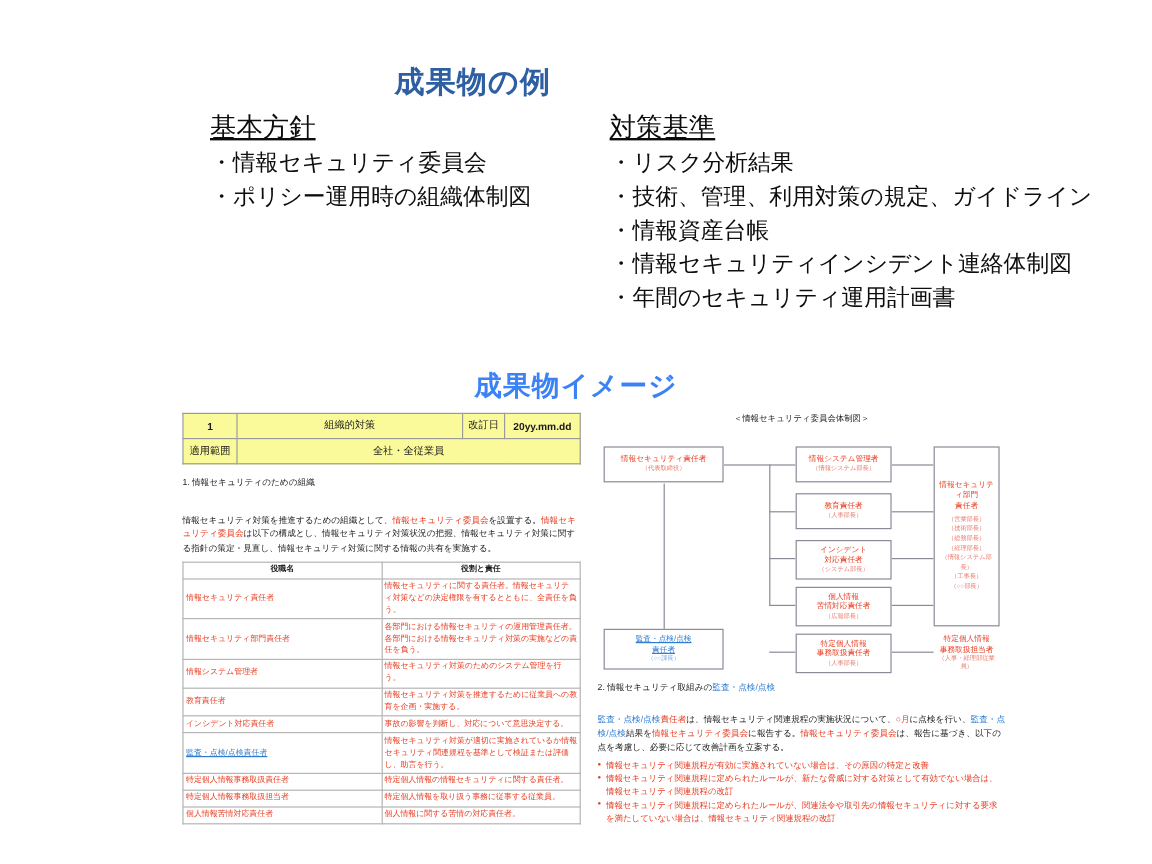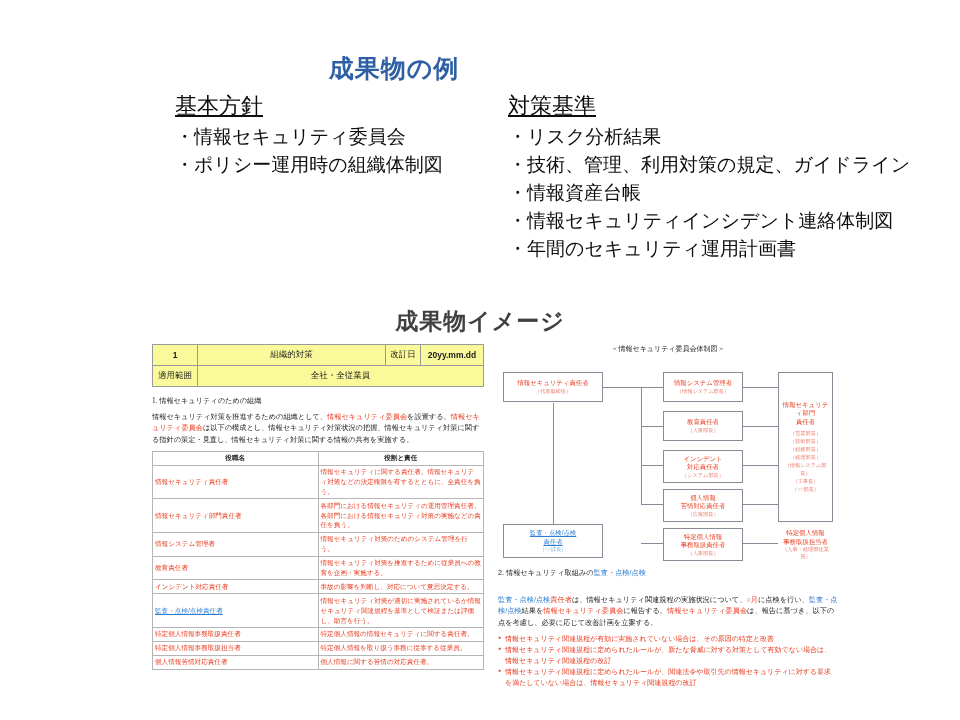--- a/index.html
+++ b/index.html
@@ -20,41 +20,41 @@
   .col-head{
     font-size:22px;color:#0d0d0d;text-decoration:underline;
     text-underline-offset:2px;line-height:1.25;margin-bottom:3px;
     display:inline-block;
   }
   .bullets{list-style:none;margin:0;padding:0;}
   .bullets li{font-size:19px;color:#0d0d0d;line-height:1.48;white-space:nowrap;}
 
   .section-title{
     position:absolute;left:0;top:306px;width:960px;text-align:center;
-    font-size:23px;font-weight:bold;color:#404040;letter-spacing:1px;
+    font-size:23px;font-weight:bold;color:#3b82f6;letter-spacing:1px;
   }
 
   
   .doc-area{position:absolute;left:0;top:340px;width:960px;height:375px;}
 
   
   .doc-left{position:absolute;left:152px;top:4px;width:332px;}
   table.hdr{border-collapse:collapse;width:100%;table-layout:fixed;}
   table.hdr td{border:1px solid #9a9a9a;font-size:8.5px;text-align:center;
     padding:0;height:20px;background:#FAFA9B;color:#1a1a1a;}
   td.num{background:#E8400A;color:#ffffff;font-weight:bold;width:44px;font-size:9px;}
   td.scope{background:#F6CFA2;color:#2a2a2a;width:44px;}
   td.revlbl{background:#F6CFA2;color:#2a2a2a;width:34px;}
   td.revval{color:#E8620A;width:62px;font-weight:bold;}
   td.maintitle{font-size:11px;color:#1a1a1a;}
   td.scopeval{font-size:9.5px;}
 
   .para{margin-top:9px;font-size:7.2px;line-height:1.62;color:#1a1a1a;}
   .para .hl{color:#E83A1E;}
-  .para .h1line{display:block;margin-bottom:3px;font-family:Liberation Serif, serif;}
+  .para .h1line{display:block;margin-bottom:20px;}
 
   table.roles{border-collapse:collapse;width:100%;margin-top:5px;table-layout:fixed;}
   table.roles th,table.roles td{
     border:1px solid #b5b5b5;font-size:6.6px;line-height:1.5;
     padding:1.5px 2px;vertical-align:middle;color:#E83A1E;
   }
   table.roles th{color:#1a1a1a;text-align:center;font-weight:bold;}
   table.roles td.rname{width:94px;text-align:left;}
   table.roles td.rdesc{color:#E83A1E;text-align:left;}
   table.roles td .au{color:#2E7DD1;text-decoration:underline;}

